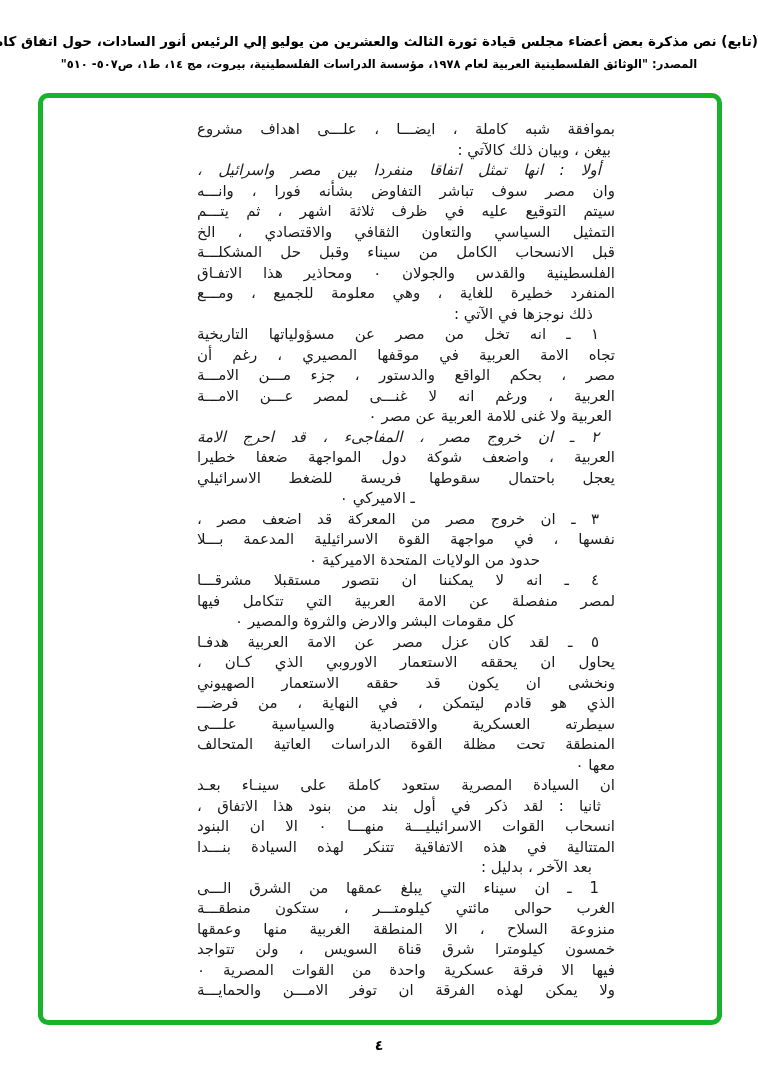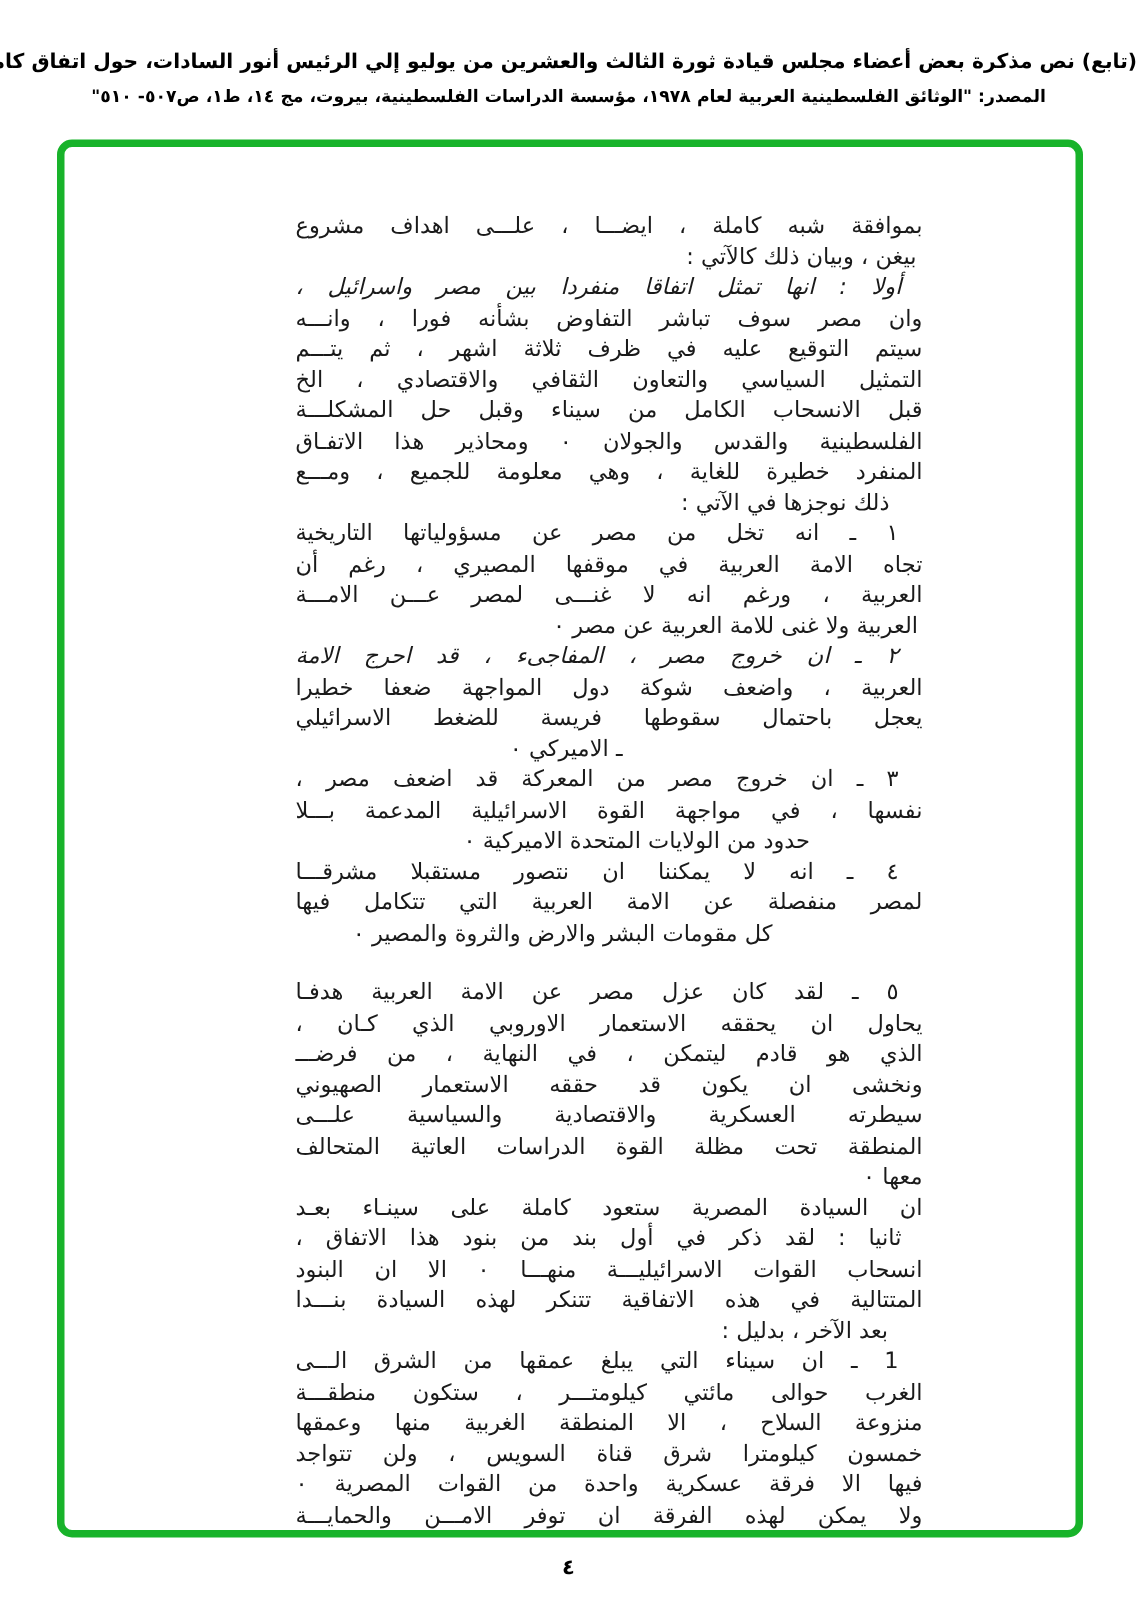--- a/index.html
+++ b/index.html
@@ -12,21 +12,21 @@
     text-align:center; direction:rtl; font-weight:bold; color:#000;
   }
   .header .l1 { font-size:13.5px; white-space:nowrap; margin-bottom:8px; }
   .header .l2 { font-size:11.5px; white-space:nowrap; }
   .frame {
     position:absolute; left:38px; top:93px; width:684px; height:932px;
     box-sizing:border-box; border:5px solid #18b32a; border-radius:10px;
     background:transparent;
   }
   .bodytext {
-    position:absolute; left:197px; top:140px; width:418px;
+    position:absolute; left:197px; top:119px; width:418px;
     font-size:15px; line-height:20.5px; direction:rtl;
   }
   .ln { min-height:20.5px; }
   .ln.full { text-align:justify; text-align-last:justify; }
   .ln.end  { text-align:right; }
   .pagenum {
     position:absolute; top:1037px; left:0; right:0;
     text-align:center; font-size:14px; font-weight:bold; color:#000;
   }
 </style>
@@ -46,36 +46,37 @@
     <div class="ln full" style="padding-right: 14px; font-style: italic;">أولا : انها تمثل اتفاقا منفردا بين مصر واسرائيل ،</div>
     <div class="ln full">وان مصر سوف تباشر التفاوض بشأنه فورا ، وانـــه</div>
     <div class="ln full">سيتم التوقيع عليه في ظرف ثلاثة اشهر ، ثم يتـــم</div>
     <div class="ln full">التمثيل السياسي والتعاون الثقافي والاقتصادي ، الخ</div>
     <div class="ln full">قبل الانسحاب الكامل من سيناء وقبل حل المشكلـــة</div>
     <div class="ln full">الفلسطينية والقدس والجولان ٠ ومحاذير هذا الاتفـاق</div>
     <div class="ln full">المنفرد خطيرة للغاية ، وهي معلومة للجميع ، ومـــع</div>
     <div class="ln end" style="padding-right: 22px;">ذلك نوجزها في الآتي :</div>
     <div class="ln full" style="padding-right: 16px;">١ ـ انه تخل من مصر عن مسؤولياتها التاريخية</div>
     <div class="ln full">تجاه الامة العربية في موقفها المصيري ، رغم أن</div>
+    <div class="ln full">مصر ، بحكم الواقع والدستور ، جزء مـــن الامـــة</div>
     <div class="ln full">العربية ، ورغم انه لا غنـــى لمصر عـــن الامـــة</div>
     <div class="ln end" style="padding-right: 3px;">العربية ولا غنى للامة العربية عن مصر ٠</div>
     <div class="ln full" style="padding-right: 16px; font-style: italic;">٢ ـ ان خروج مصر ، المفاجىء ، قد احرج الامة</div>
     <div class="ln full">العربية ، واضعف شوكة دول المواجهة ضعفا خطيرا</div>
     <div class="ln full">يعجل باحتمال سقوطها فريسة للضغط الاسرائيلي</div>
     <div class="ln end" style="padding-right: 200px;">ـ الاميركي ٠</div>
     <div class="ln full" style="padding-right: 16px;">٣ ـ ان خروج مصر من المعركة قد اضعف مصر ،</div>
     <div class="ln full">نفسها ، في مواجهة القوة الاسرائيلية المدعمة بـــلا</div>
     <div class="ln end" style="padding-right: 75px;">حدود من الولايات المتحدة الاميركية ٠</div>
     <div class="ln full" style="padding-right: 16px;">٤ ـ انه لا يمكننا ان نتصور مستقبلا مشرقـــا</div>
     <div class="ln full">لمصر منفصلة عن الامة العربية التي تتكامل فيها</div>
     <div class="ln end" style="padding-right: 100px;">كل مقومات البشر والارض والثروة والمصير ٠</div>
-    <div class="ln full" style="padding-right: 16px; margin-top: 19px;">٥ ـ لقد كان عزل مصر عن الامة العربية هدفـا</div>
+    <div class="ln full" style="padding-right: 16px;">٥ ـ لقد كان عزل مصر عن الامة العربية هدفـا</div>
     <div class="ln full">يحاول ان يحققه الاستعمار الاوروبي الذي كـان ،</div>
+    <div class="ln full">ونخشى ان يكون قد حققه الاستعمار الصهيوني</div>
     <div class="ln full">الذي هو قادم ليتمكن ، في النهاية ، من فرضـــ</div>
-    <div class="ln full">ونخشى ان يكون قد حققه الاستعمار الصهيوني</div>
     <div class="ln full">سيطرته العسكرية والاقتصادية والسياسية علـــى</div>
     <div class="ln full">المنطقة تحت مظلة القوة الدراسات العاتية المتحالف</div>
     <div class="ln end">معها ٠</div>
     <div class="ln full">ان السيادة المصرية ستعود كاملة على سينـاء بعـد</div>
     <div class="ln full" style="padding-right: 14px;">ثانيا : لقد ذكر في أول بند من بنود هذا الاتفاق ،</div>
     <div class="ln full">انسحاب القوات الاسرائيليـــة منهـــا ٠ الا ان البنود</div>
     <div class="ln full">المتتالية في هذه الاتفاقية تتنكر لهذه السيادة بنـــدا</div>
     <div class="ln end" style="padding-right: 23px; text-align: right;">بعد الآخر ، بدليل :</div>
     <div class="ln full" style="padding-right: 16px;">1 ـ ان سيناء التي يبلغ عمقها من الشرق الـــى</div>
     <div class="ln full">الغرب حوالى مائتي كيلومتـــر ، ستكون منطقـــة</div>

